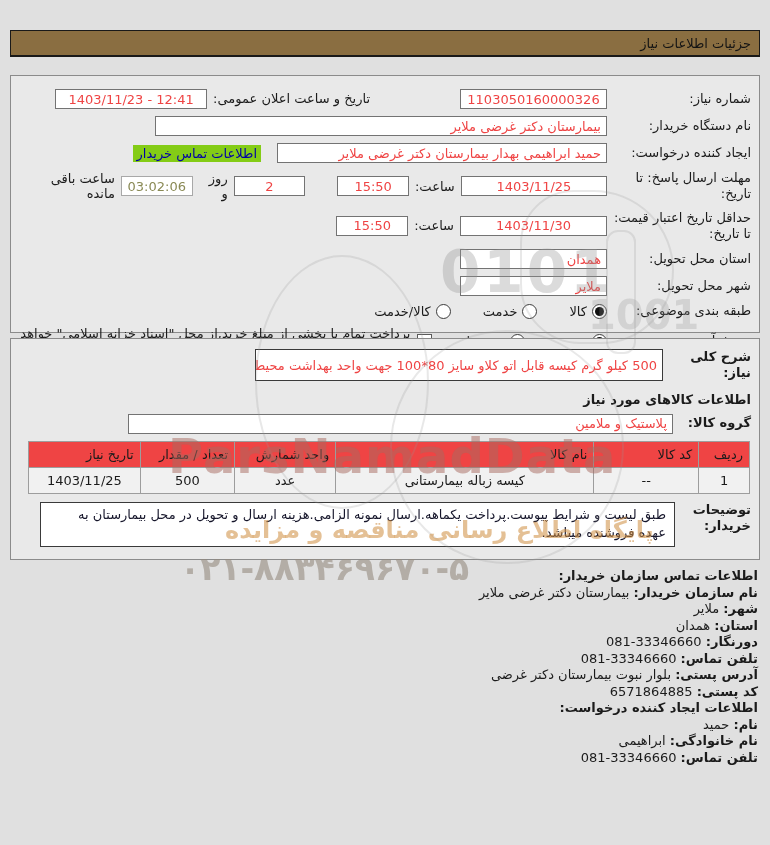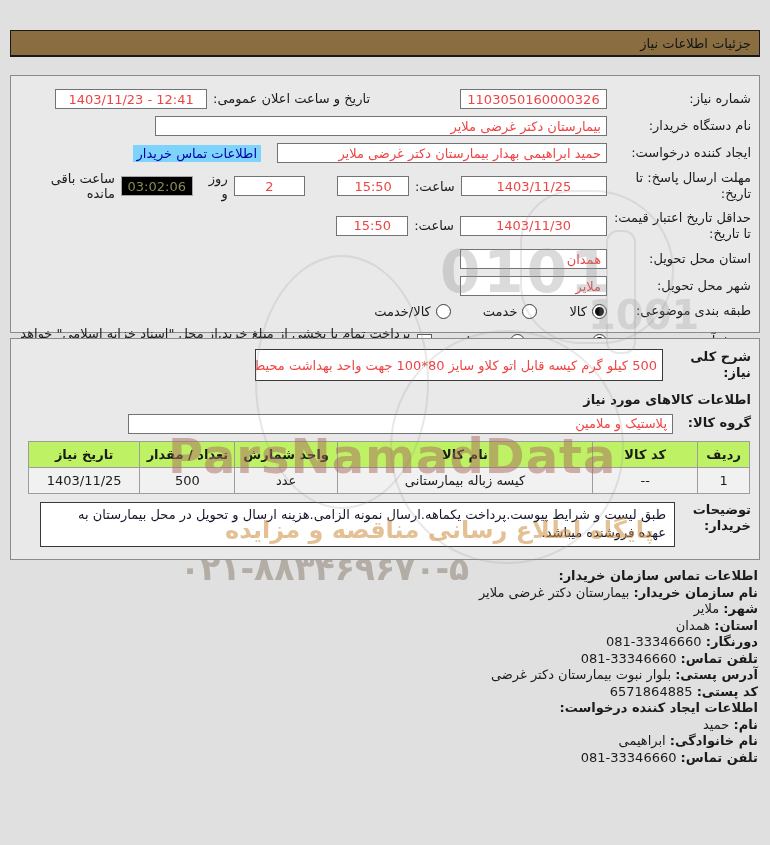--- a/index.html
+++ b/index.html
@@ -34,40 +34,40 @@
   .row{display:flex;align-items:center;margin:7px 0;gap:6px;}
   .lbl{width:138px;flex:none;line-height:1.25;}
   .lbl.b{font-weight:bold;}
   .inp{
     background:#fff;border:1px solid #737373;height:20px;
     display:flex;align-items:center;padding:0 5px;box-sizing:border-box;
     color:#ef4444;white-space:nowrap;overflow:hidden;
   }
   .inp.center{justify-content:center;}
   .w145{width:147px;} .w150{width:152px;} .w70{width:72px;}
-  .link{color:#0000a6;margin-inline-start:10px;background:#7dd3fc;padding:1px 4px;cursor:pointer;}
-  .yellowbox{background:#000000;color:#8a8a55;border:1px solid #a8a8a8;}
+  .link{color:#0000a6;margin-inline-start:10px;background:#84cc16;padding:1px 4px;cursor:pointer;}
+  .yellowbox{background:#ffffff;color:#8a8a55;border:1px solid #a8a8a8;}
   .radio{width:13px;height:13px;border:1px solid #3c3c3c;border-radius:50%;
     background:#fff;display:inline-block;position:relative;flex:none;}
   .radio.sel::after{content:"";position:absolute;inset:2px;border-radius:50%;background:#101010;}
   .chk{width:13px;height:13px;border:1px solid #5a5a5a;background:#fff;display:inline-block;flex:none;}
   .opt{display:flex;align-items:center;gap:5px;margin-inline-end:26px;}
 
   
   .heading{font-weight:bold;margin:10px 0 4px;}
   .descbox{height:32px;}
   .notesbox{
     background:#fff;border:1px solid #3a3a3a;min-height:42px;
     padding:3px 8px;box-sizing:border-box;line-height:1.45;color:#15152a;
   }
   table.goods{border-collapse:collapse;width:722px;margin:4px 1px 8px;}
   table.goods th,table.goods td{
     border:1px solid #9d9d9d;height:25px;padding:0 6px;text-align:center;
   }
-  table.goods th{background:#bef264;font-weight:bold;}
+  table.goods th{background:#ef4444;font-weight:normal;text-align:right;}
   table.goods td{background:#f1f1f1;}
   .col-radif{width:40px;} .col-code{width:112px;} .col-name{width:295px;}
   .col-unit{width:100px;} .col-qty{width:95px;} .col-date{width:105px;}
 
   
   .contact{position:absolute;top:568px;right:12px;left:12px;line-height:16.5px;}
   .contact .bold{font-weight:bold;}
   .cline{white-space:nowrap;}
 
   

